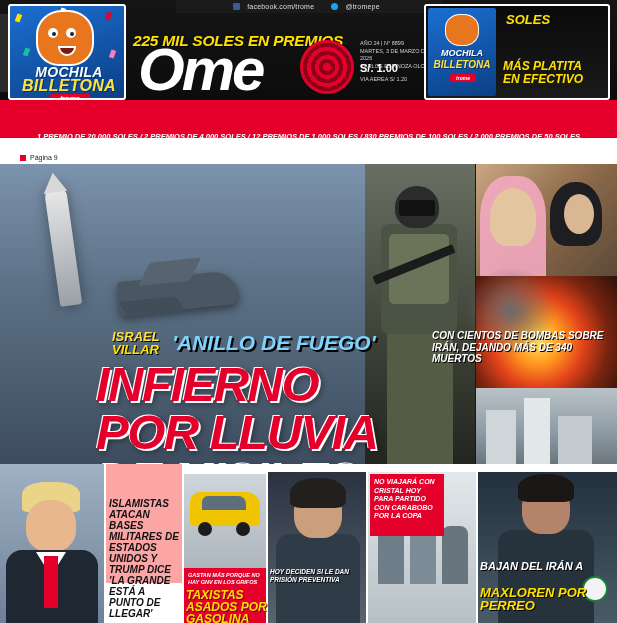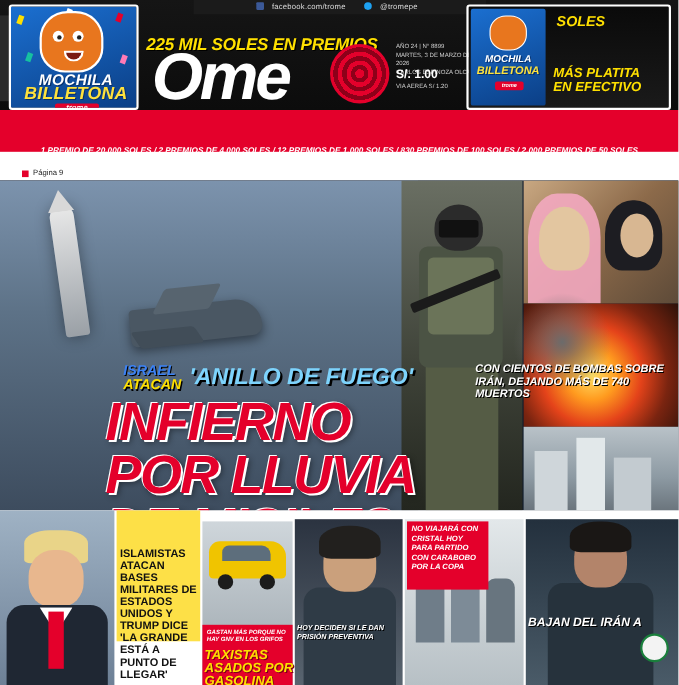--- a/index.html
+++ b/index.html
@@ -211,21 +211,21 @@
     background:linear-gradient(180deg,#b9c2c8 0%,#8d9aa3 60%,#6b757d 100%);
   }
   .ph-city .b1{position:absolute;left:10px;top:22px;width:30px;height:54px;background:#cfd6da;}
   .ph-city .b2{position:absolute;left:48px;top:10px;width:26px;height:66px;background:#e2e8ea;}
   .ph-city .b3{position:absolute;left:82px;top:28px;width:34px;height:48px;background:#c3cbd0;}
 
   
   .kicker {
     position:absolute; left:112px; top:166px; width:320px; height:26px;
   }
-  .kicker .israel { position:absolute; left:0; top:0; color:#3b82f6; font-size:13px; font-weight:bold; font-style:italic; line-height:13px; text-shadow:1px 1px 0 #000;}
+  .kicker .israel { position:absolute; left:0; top:0; color:#fde047; font-size:13px; font-weight:bold; font-style:italic; line-height:13px; text-shadow:1px 1px 0 #000;}
   .kicker .lanza { position:absolute; left:0; top:13px; color:#ffe000; font-size:13px; font-weight:bold; font-style:italic; line-height:13px; text-shadow:1px 1px 0 #000;}
   .kicker .anillo { position:absolute; left:60px; top:0; color:#7dd3fc; font-size:21px; font-weight:bold; font-style:italic; line-height:26px; text-shadow:2px 2px 0 #000; white-space:nowrap;}
 
   .bajada {
     position:absolute; left:432px; top:166px; width:182px;
     color:#ffffff; font-size:10px; font-weight:bold; font-style:italic;
     line-height:11.5px; text-shadow:1px 1px 0 #000;
   }
 
   .headline {
@@ -243,21 +243,21 @@
     background:linear-gradient(180deg,#9fb2c4 0%,#6d8096 100%);
   }
   .b-trump .hair{position:absolute;left:22px;top:18px;width:58px;height:30px;background:#e9d488;border-radius:40% 40% 10% 10%;}
   .b-trump .face{position:absolute;left:26px;top:36px;width:50px;height:52px;background:#e8b78e;border-radius:45% 45% 42% 42%;}
   .b-trump .suit{position:absolute;left:6px;top:86px;width:92px;height:73px;background:#1f2733;border-radius:16px 16px 0 0;}
   .b-trump .tie{position:absolute;left:44px;top:92px;width:14px;height:52px;background:#e4002b;}
   .b-trump .shirt{position:absolute;left:36px;top:88px;width:30px;height:24px;background:#fff;clip-path:polygon(50% 100%,0 0,100% 0);}
 
   .b-text1 {
     position:absolute; left:106px; top:0; width:76px; height:119px;
-    background:#fde047; color:#111; font-size:10px; font-weight:bold; 
+    background:#fca5a5; color:#111; font-size:10px; font-weight:bold; font-style:italic;
     line-height:11px; padding:34px 2px 0 3px;
   }
 
   .b-taxi {
     position:absolute; left:184px; top:10px; width:82px; height:149px;
     background:linear-gradient(180deg,#cfd6db 0%,#9aa4ab 100%);
   }
   .b-taxi .car{position:absolute;left:6px;top:18px;width:70px;height:34px;background:#f0c400;border-radius:10px 14px 4px 4px;}
   .b-taxi .win{position:absolute;left:18px;top:22px;width:44px;height:14px;background:#5d6e7c;border-radius:6px 8px 0 0;}
   .b-taxi .w1{position:absolute;left:14px;top:48px;width:14px;height:14px;background:#1c1c1c;border-radius:50%;}
@@ -418,25 +418,25 @@
     </div>
 
     <div class="ph-city">
       <div class="b1"></div>
       <div class="b2"></div>
       <div class="b3"></div>
     </div>
 
     <div class="kicker">
       <div class="israel">ISRAEL</div>
-      <div class="lanza">ATACAN</div>
+      <div class="lanza">VILLAR</div>
       <div class="anillo">'ANILLO DE FUEGO'</div>
     </div>
 
-    <div class="bajada">CON CIENTOS DE BOMBAS SOBRE IRÁN, DEJANDO MÁS DE 740 MUERTOS</div>
+    <div class="bajada">CON CIENTOS DE BOMBAS SOBRE IRÁN, DEJANDO MÁS DE 340 MUERTOS</div>
 
     <div class="headline">INFIERNO POR LLUVIA DE MISILES</div>
 
   </div>
 
   <div class="bottom">
 
     <div class="b-trump">
       <div class="hair"></div>
       <div class="face"></div>
@@ -470,15 +470,16 @@
     </div>
     <div class="b-cristal-tag">NO VIAJARÁ CON CRISTAL HOY PARA PARTIDO CON CARABOBO POR LA COPA</div>
 
     <div class="b-maxloren">
       <div class="body"></div>
       <div class="head"></div>
       <div class="hair"></div>
       <div class="ball"></div>
     </div>
     <div class="b-max-txt1">BAJAN DEL IRÁN A</div>
+    <div class="b-max-txt2">MAXLOREN POR PERREO</div>
 
   </div>
 </div>
 
 </body></html>

